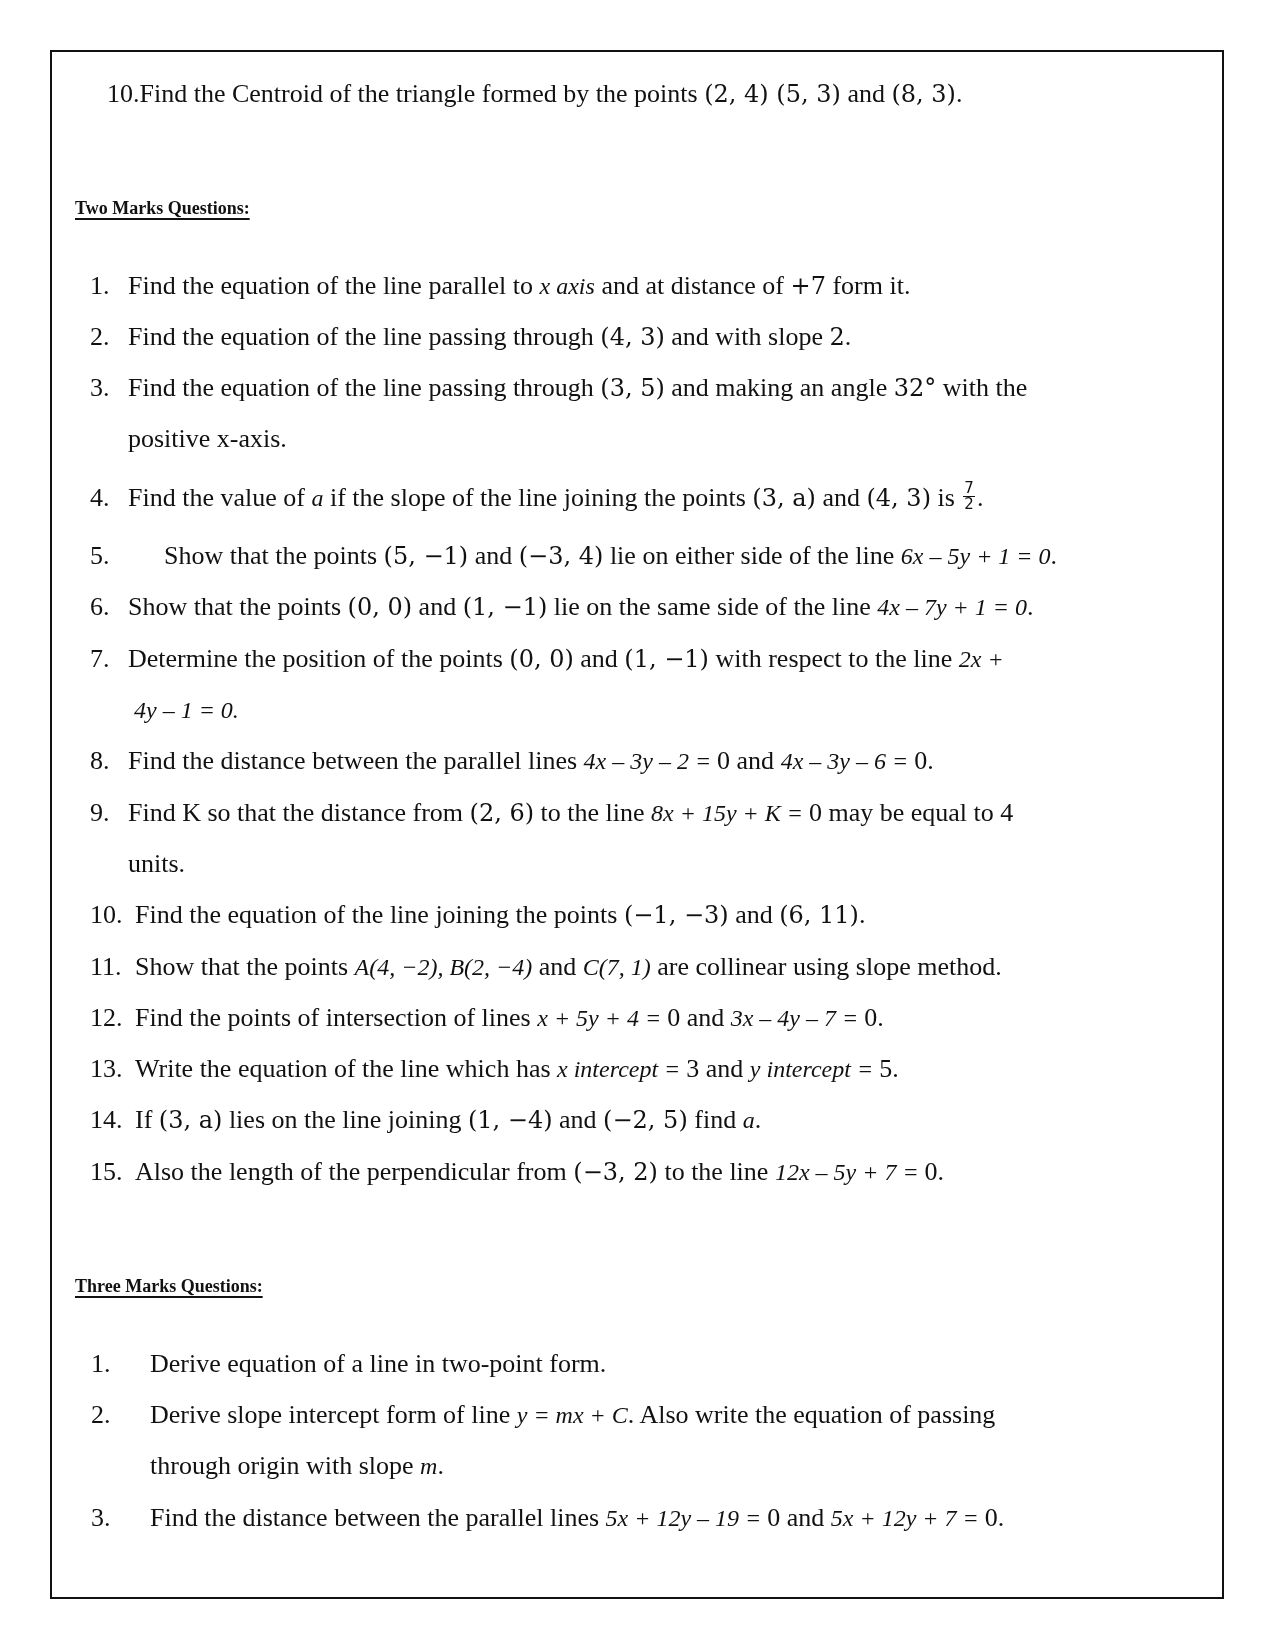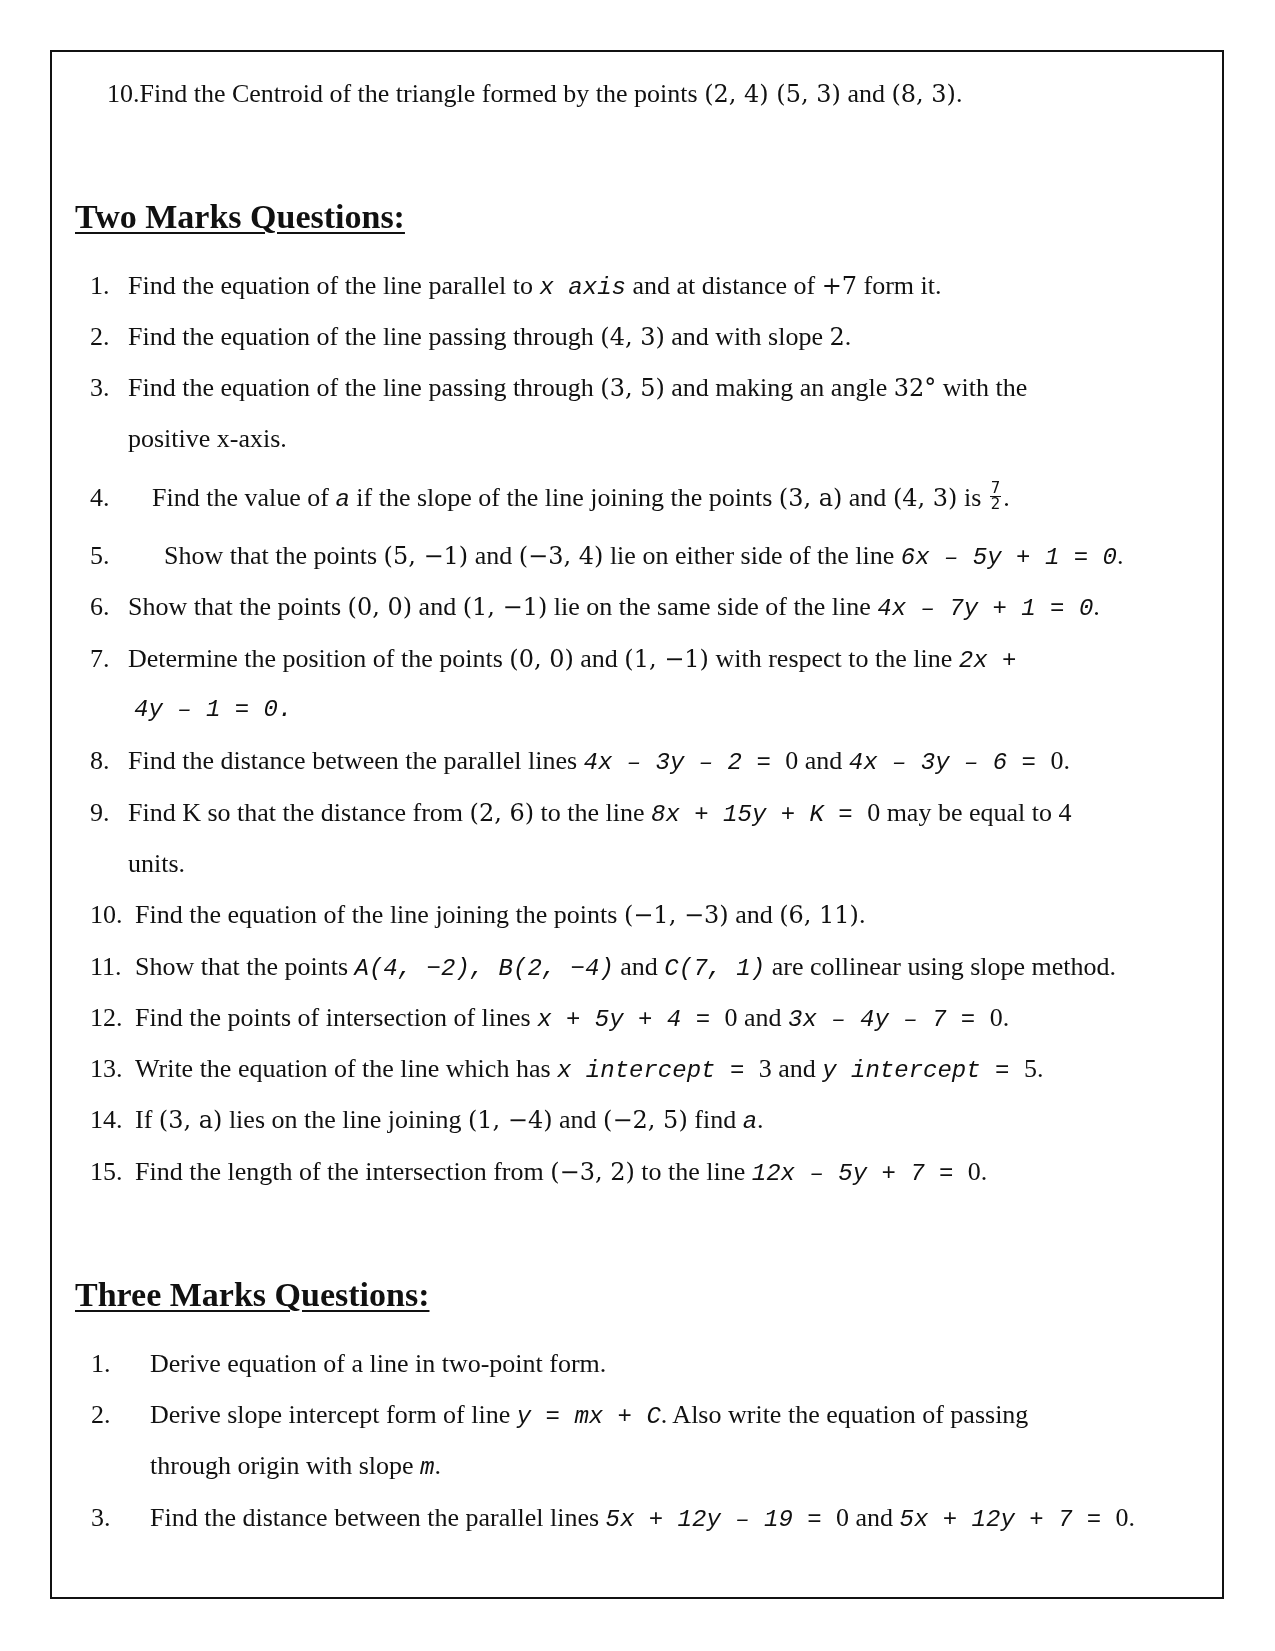--- a/index.html
+++ b/index.html
@@ -1,26 +1,26 @@
 <!DOCTYPE html>
 <html><head>
 <meta charset="utf-8">
 <style>
   html, body { margin:0; padding:0; background:#ffffff; }
   body { width:1275px; height:1651px; position:relative; overflow:hidden;
          font-family:"Liberation Serif", "DejaVu Serif", serif; color:#111; }
   .frame { position:absolute; left:50px; top:50px; width:1174px; height:1549px;
            border:2px solid #111; box-sizing:border-box; }
   .line { position:absolute; font-size:26px; line-height:32px; white-space:nowrap; }
-  .heading { position:absolute; font-size:34px; font-weight:bold; text-decoration:underline;
+  .heading { position:absolute; font-size:18px; font-weight:bold; text-decoration:underline;
              text-decoration-thickness:2px; text-underline-offset:4px; white-space:nowrap; }
   .num { position:absolute; font-size:26px; line-height:32px; }
   .txt { position:absolute; font-size:26px; line-height:32px; white-space:nowrap; }
   .m { font-family:"DejaVu Serif", serif; font-size:24px; }
-  .mi { font-family:Liberation Mono, monospace; font-style:italic; font-size:24px; }
+  .mi { font-family:Liberation Serif, serif; font-style:italic; font-size:24px; }
   .frac { display:inline-block; vertical-align:middle; text-align:center; font-size:15px;
           line-height:15px; margin:0 2px; position:relative; top:-4px;
           font-family:"DejaVu Sans", sans-serif; }
   .frac .n { display:block; border-bottom:1px solid #111; padding:0 1px; }
   .frac .d { display:block; }
 </style>
 </head>
 <body>
 
 <div class="frame"></div>
@@ -44,21 +44,21 @@
   </div>
 
   <div>
     <span class="num" style="left:90px; top:372px;">3.</span>
     <span class="txt" style="left:128px; top:372px;"><span>Find the equation of the line passing through </span><span class="m">(3, 5)</span><span> and making an angle </span><span class="m">32°</span><span> with the</span></span>
     <span class="txt" style="left:128px; top:423px;">positive x-axis.</span>
   </div>
 
   <div>
     <span class="num" style="left:90px; top:482px;">4.</span>
-    <span class="txt" style="left:128px; top:482px;margin-left:24px;"><span>Find the value of </span><span class="mi">a</span><span> if the slope of the line joining the points </span><span class="m">(3, a)</span><span> and </span><span class="m">(4, 3)</span><span> is </span><span class="frac"><span class="n">7</span><span class="d">2</span></span><span>.</span></span>
+    <span class="txt" style="left:128px; top:482px;"><span>Find the value of </span><span class="mi">a</span><span> if the slope of the line joining the points </span><span class="m">(3, a)</span><span> and </span><span class="m">(4, 3)</span><span> is </span><span class="frac"><span class="n">7</span><span class="d">2</span></span><span>.</span></span>
   </div>
 
   <div>
     <span class="num" style="left:90px; top:540px;">5.</span>
     <span class="txt" style="left:128px; top:540px;margin-left:36px;"><span>Show that the points </span><span class="m">(5, −1)</span><span> and </span><span class="m">(−3, 4)</span><span> lie on either side of the line </span><span class="mi">6x – 5y + 1 = 0</span><span>.</span></span>
   </div>
 
   <div>
     <span class="num" style="left:90px; top:591px;">6.</span>
     <span class="txt" style="left:128px; top:591px;"><span>Show that the points </span><span class="m">(0, 0)</span><span> and </span><span class="m">(1, −1)</span><span> lie on the same side of the line </span><span class="mi">4x – 7y + 1 = 0</span><span>.</span></span>
@@ -101,21 +101,21 @@
     <span class="txt" style="left:135px; top:1053px;"><span>Write the equation of the line which has </span><span class="mi">x intercept = </span><span>3 and </span><span class="mi">y intercept = </span><span>5.</span></span>
   </div>
 
   <div>
     <span class="num" style="left:90px; top:1104px;">14.</span>
     <span class="txt" style="left:135px; top:1104px;"><span>If </span><span class="m">(3, a)</span><span> lies on the line joining </span><span class="m">(1, −4)</span><span> and </span><span class="m">(−2, 5)</span><span> find </span><span class="mi">a</span><span>.</span></span>
   </div>
 
   <div>
     <span class="num" style="left:90px; top:1156px;">15.</span>
-    <span class="txt" style="left:135px; top:1156px;"><span>Find the length of the intersection from </span><span class="m">(−3, 2)</span><span> to the line </span><span class="mi">12x – 5y + 7 = </span><span>0.</span></span>
+    <span class="txt" style="left:135px; top:1156px;"><span>Also the length of the perpendicular from </span><span class="m">(−3, 2)</span><span> to the line </span><span class="mi">12x – 5y + 7 = </span><span>0.</span></span>
   </div>
 </div>
 
 <div class="heading" style="left:75px; top:1276px;">Three Marks Questions:</div>
 
 <div>
   <div>
     <span class="num" style="left:91px; top:1348px;">1.</span>
     <span class="txt" style="left:150px; top:1348px;">Derive equation of a line in two-point form.</span>
   </div>

